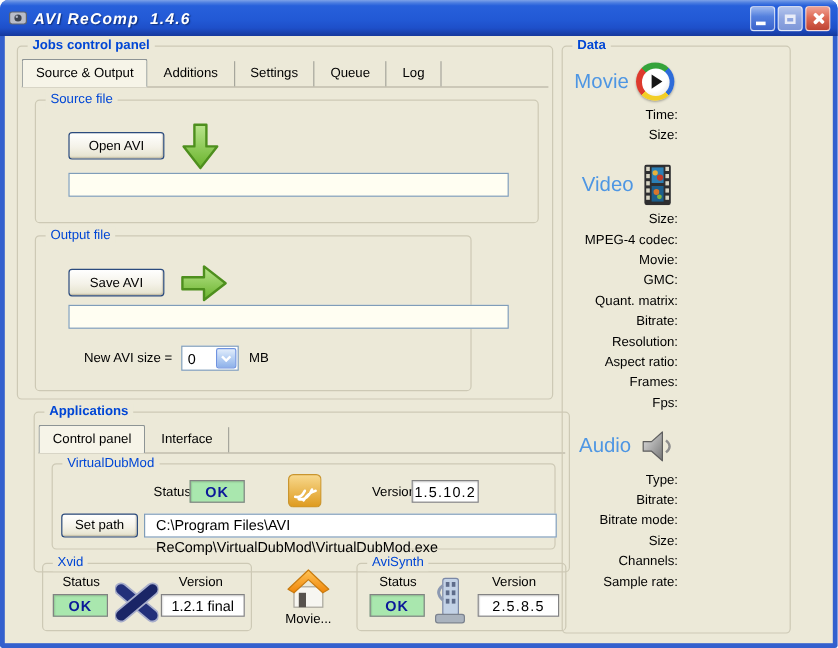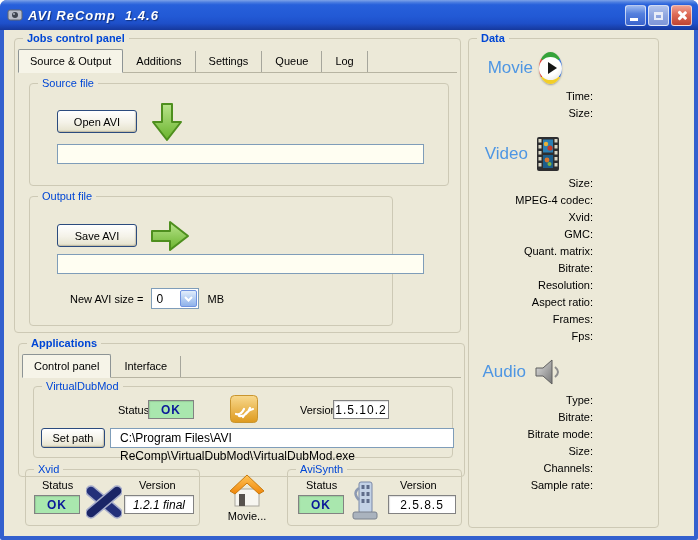--- a/index.html
+++ b/index.html
@@ -205,21 +205,21 @@
               <svg width="9" height="6" viewBox="0 0 9 6">
                   <path d="M1 1 L4.5 4.5 L8 1" stroke="#fff" stroke-width="2" fill="none"></path>
                 </svg>
             </span>
           </span>
           <span>MB</span>
         </div>
       </div>
     </div>
 
-    <div class="gb" style="left:14px;top:313px;width:447px;height:134px;">
+    <div class="gb" style="left:24px;top:313px;width:447px;height:134px;">
       <span class="gb-label bold">Applications</span>
 
       <div class="tabs">
         <div class="tab active">Control panel</div>
         <div class="tab">Interface</div>
       </div>
 
       <div class="gb" style="left:14px;top:42px;width:420px;height:72px;">
         <span class="gb-label">VirtualDubMod</span>
         <span class="small-label" style="left:84px;top:17px;">Status</span>
@@ -246,21 +246,21 @@
         <span class="gb-label">Xvid</span>
         <span class="small-label" style="left:16px;top:9px;">Status</span>
         <span class="sunken status-ok" style="left:8px;top:25px;width:46px;height:19px;">OK</span>
         <span style="position:absolute;left:60px;top:12px;">
           <svg width="36" height="40" viewBox="0 0 36 40">
             <rect x="-4" y="15" width="44" height="10" rx="5" transform="rotate(40 18 20)" fill="#23307A" stroke="#A8AECB" stroke-width="1.5"></rect>
             <rect x="-4" y="15" width="44" height="10" rx="5" transform="rotate(-40 18 20)" fill="#1A2566" stroke="#A8AECB" stroke-width="1.5"></rect>
           </svg>
         </span>
         <span class="small-label" style="left:113px;top:9px;">Version</span>
-        <span class="sunken" style="left:98px;top:25px;width:70px;height:19px;font-style:italic;">1.2.1 final</span>
+        <span class="sunken" style="left:98px;top:25px;width:70px;height:19px;">1.2.1 final</span>
       </div>
 
       <div class="about-box" style="left:200px;top:129px;">
         <span>
           <svg width="40" height="36" viewBox="0 0 40 36">
             <defs>
                 <linearGradient id="roofg" x1="0" y1="0" x2="0" y2="1">
               <stop offset="0" stop-color="#FFC457"></stop>
                   <stop offset="1" stop-color="#F0860A"></stop>
                 </linearGradient>
@@ -288,21 +288,21 @@
               <rect x="16.5" y="19" width="3" height="4" fill="#5E6C8A"></rect>
             <path d="M9 8 q-7 5 0 12" fill="none" stroke="#8C99B2" stroke-width="2.5"></path>
             <rect x="3" y="32" width="24" height="7" rx="2" fill="#AAB3BE" stroke="#7B828E"></rect>
           </svg>
         </span>
         <span class="small-label" style="left:112px;top:9px;">Version</span>
         <span class="sunken ver-val" style="left:100px;top:25px;width:68px;height:19px;">2.5.8.5</span>
       </div>
     </div>
 
-    <div class="gb" style="left:464px;top:8px;width:191px;height:490px;padding-left:28px;">
+    <div class="gb" style="left:464px;top:8px;width:191px;height:490px;">
       <span class="gb-label bold">Data</span>
 
       <div class="dp-heading" style="margin-top:13px;">
         <span class="dp-heading-text">Movie</span>
         <span class="icon-play">
             <span class="inner">
               <span class="tri"></span>
             </span>
           </span>
       </div>
@@ -331,21 +331,21 @@
               <circle cx="16" cy="11" r="2.6" fill="#C23B28"></circle>
             <rect x="9" y="18" width="10" height="13" fill="#1C5E8C"></rect>
             <circle cx="13" cy="23" r="2.4" fill="#D8752C"></circle>
               <circle cx="15.5" cy="27" r="2" fill="#7FB53F"></circle>
           </svg>
         </span>
       </div>
       <div class="dp-rows">
         <div class="dp-row">Size:</div>
         <div class="dp-row">MPEG-4 codec:</div>
-        <div class="dp-row">Xvid:</div>
+        <div class="dp-row">Movie:</div>
         <div class="dp-row">GMC:</div>
         <div class="dp-row">Quant. matrix:</div>
         <div class="dp-row">Bitrate:</div>
         <div class="dp-row">Resolution:</div>
         <div class="dp-row">Aspect ratio:</div>
         <div class="dp-row">Frames:</div>
         <div class="dp-row">Fps:</div>
       </div>
 
       <div class="dp-heading" style="margin-top:11px;">

